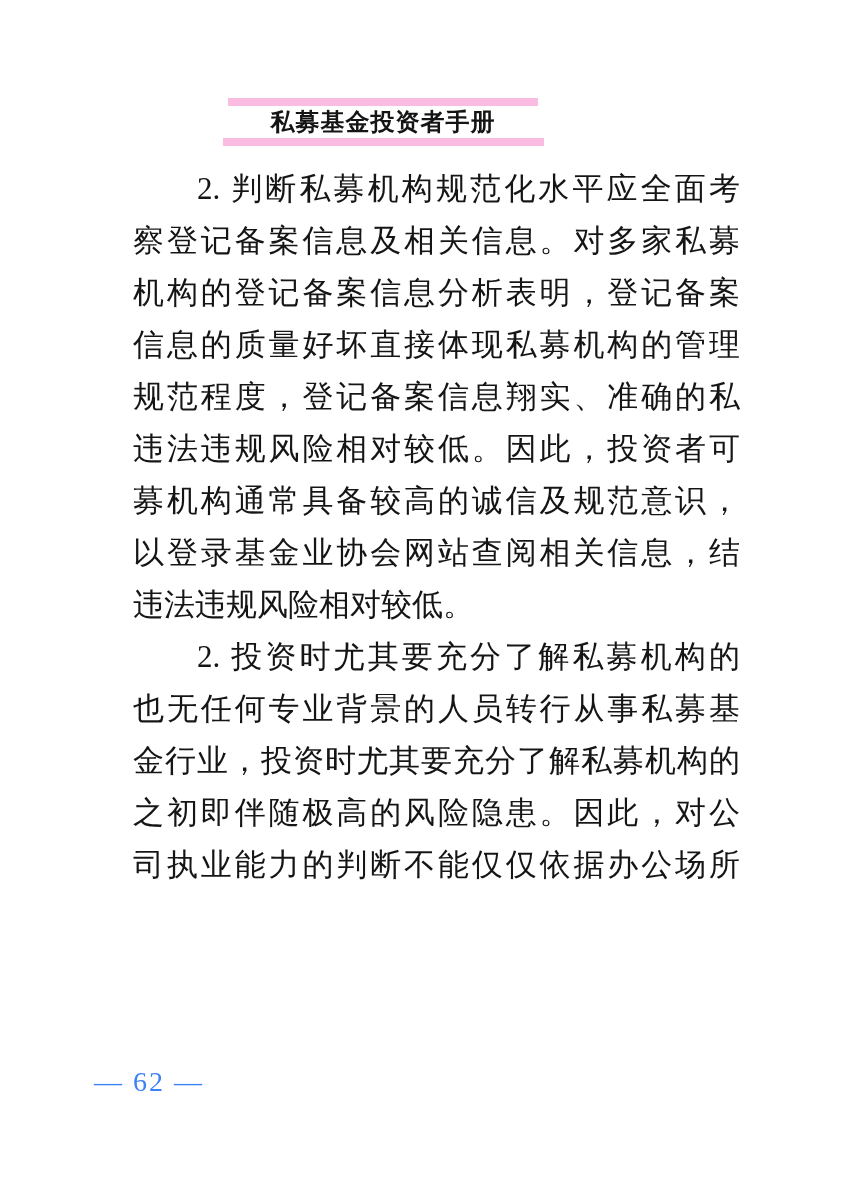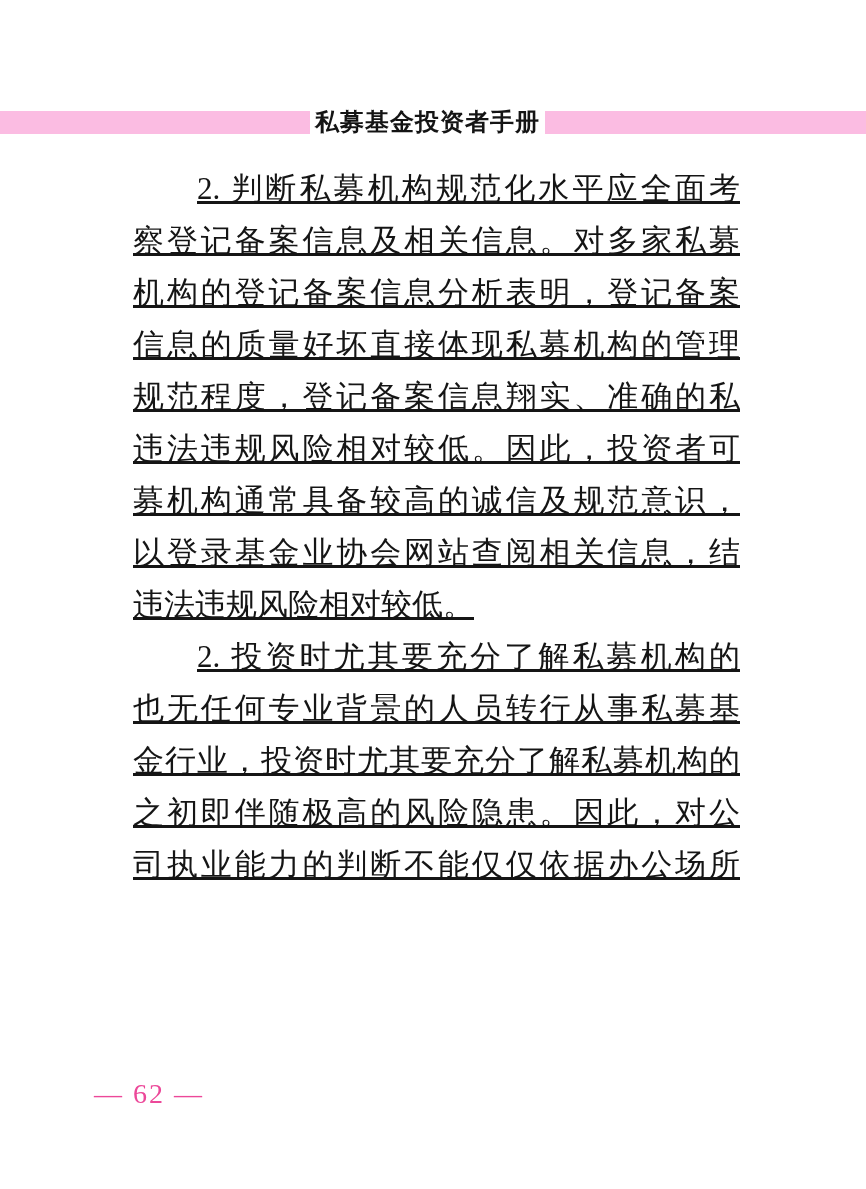--- a/index.html
+++ b/index.html
@@ -13,24 +13,25 @@
   .page {
     position: absolute;
     inset: 0;
     background: #ffffff;
   }
   
   .header {
     position: absolute;
     top: 98px;
     left: 0;
-    width: 866px;
+    width: 766px;
     height: 48px;
     display: flex;
     align-items: center;
+    flex-direction: column;
   }
   .bar {
     height: 23px;
     background: #FBBCE2;
   }
   .bar-left  { width: 310px; }
   .bar-right { width: 321px; }
   .header-title {
     flex: 1;
     text-align: center;
@@ -62,38 +63,37 @@
   }
   .line.indent {
     text-indent: 64px;
   }
   
   .page-number {
     position: absolute;
     left: 94px;
     top: 1066px;
     font-size: 28px;
-    color: #ec4899;
+    color: #3b82f6;
     letter-spacing: 2px;
     white-space: nowrap;
-    margin-top: 12px;
   }
 </style>
 </head>
 <body>
 
 <div class="page">
 
   <div class="header">
     <div class="bar bar-left" style="background: rgb(251, 188, 226);"></div>
     <div class="header-title" style="color: rgb(20, 20, 20);">私募基金投资者手册</div>
     <div class="bar bar-right" style="background: rgb(251, 188, 226);"></div>
   </div>
 
-  <div class="body-text" style="color: rgb(21, 21, 21); text-decoration: underline;">
+  <div class="body-text" style="color: rgb(21, 21, 21);">
       <div class="line indent justify">2. 判断私募机构规范化水平应全面考</div>
       <div class="line justify">察登记备案信息及相关信息。对多家私募</div>
       <div class="line justify">机构的登记备案信息分析表明，登记备案</div>
       <div class="line justify">信息的质量好坏直接体现私募机构的管理</div>
       <div class="line justify">规范程度，登记备案信息翔实、准确的私</div>
       <div class="line justify">违法违规风险相对较低。因此，投资者可</div>
       <div class="line justify">募机构通常具备较高的诚信及规范意识，</div>
       <div class="line justify">以登录基金业协会网站查阅相关信息，结</div>
       <div class="line">违法违规风险相对较低。</div>
       <div class="line indent justify">2. 投资时尤其要充分了解私募机构的</div>

